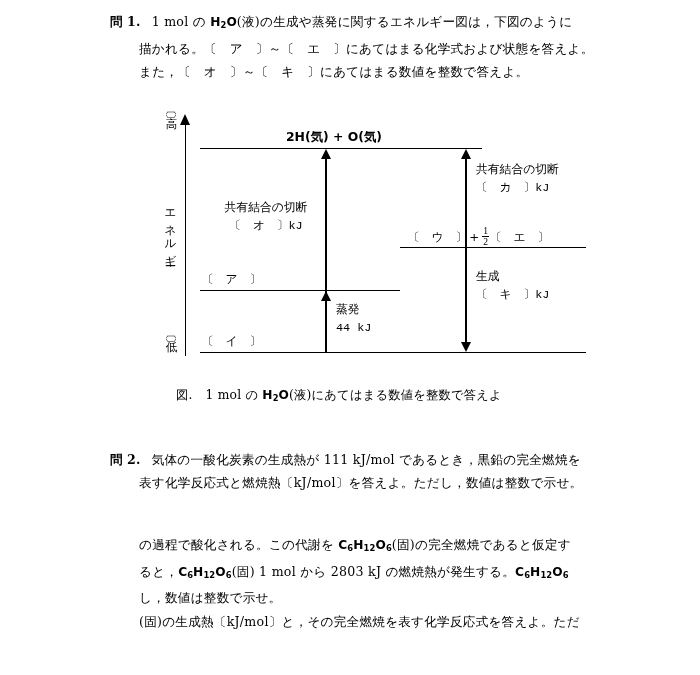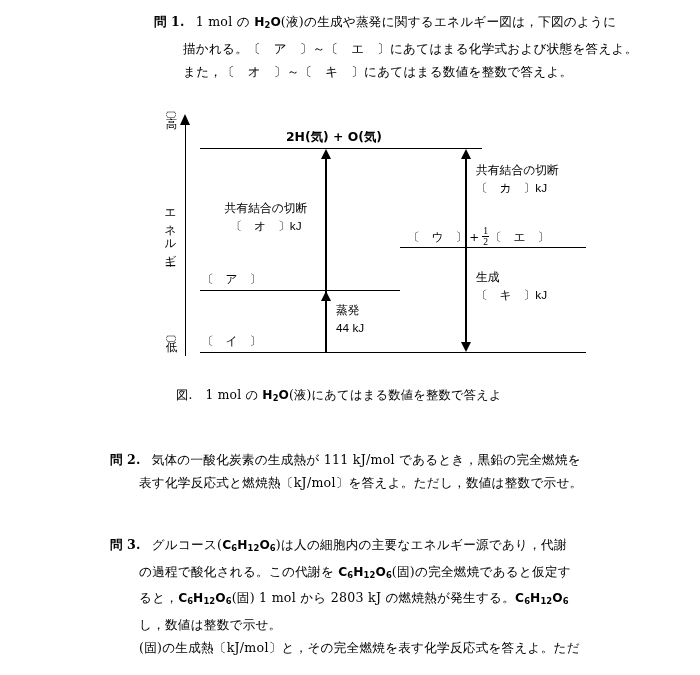--- a/index.html
+++ b/index.html
@@ -125,21 +125,21 @@
     height: 0;
     border-left: 5.2px solid transparent;
     border-right: 5.2px solid transparent;
     border-top: 10px solid #000;
   }
 
   .dlabel {
     position: absolute;
     font-size: 11.8px;
     line-height: 17.5px;
-    font-family: Liberation Sans, sans-serif;
+    font-family: Liberation Mono, monospace;
     white-space: nowrap;
   }
   .dlabel.center {
     text-align: center;
   }
   .lvl-tag {
     position: absolute;
     font-size: 11.8px;
     font-family: "DejaVu Serif", "Liberation Serif", serif;
     white-space: nowrap;
@@ -179,21 +179,21 @@
     top: 387px;
     font-size: 12.3px;
     letter-spacing: 0.2px;
     white-space: nowrap;
     font-family: "DejaVu Serif", "Liberation Serif", serif;
   }
 </style>
 </head>
 <body>
 
-<div class="qblock" id="question-1" style="top:10px;margin-left:44px;">
+<div class="qblock" id="question-1" style="top:10px;">
   <span class="qline">
     <span class="qhead">問</span><span class="qhead" style="padding-left:4px;">1.</span><span style="padding-left:11px;">1 mol の </span><span class="chem">H<sub>2</sub>O</span><span>(液)の生成や蒸発に関するエネルギー図は，下図のように</span>
   </span>
   <span class="qline indent">描かれる。〔　ア　〕～〔　エ　〕にあてはまる化学式および状態を答えよ。</span>
   <span class="qline indent">また，〔　オ　〕～〔　キ　〕にあてはまる数値を整数で答えよ。</span>
 </div>
 
 <div id="energy-diagram">
 
   <div class="axis-head"></div>
@@ -254,23 +254,20 @@
 </div>
 
 <div class="qblock" id="question-2" style="top:448px;">
   <span class="qline">
     <span class="qhead">問</span><span class="qhead" style="padding-left:4px;">2.</span><span style="padding-left:11px;">気体の一酸化炭素の生成熱が 111 kJ/mol であるとき，黒鉛の完全燃焼を</span>
   </span>
   <span class="qline indent">表す化学反応式と燃焼熱〔kJ/mol〕を答えよ。ただし，数値は整数で示せ。</span>
 </div>
 
 <div class="qblock" id="question-3" style="top:533px;">
-  <span class="qline">
-    <span class="qhead">問</span><span class="qhead" style="padding-left:4px;">3.</span><span style="padding-left:11px;">グルコース(</span><span class="chem">C<sub>6</sub>H<sub>12</sub>O<sub>6</sub></span><span>)は人の細胞内の主要なエネルギー源であり，代謝</span>
-  </span>
   <span class="qline indent">
     <span>の過程で酸化される。この代謝を </span><span class="chem">C<sub>6</sub>H<sub>12</sub>O<sub>6</sub></span><span>(固)の完全燃焼であると仮定す</span>
   </span>
   <span class="qline indent">
     <span>ると，</span><span class="chem">C<sub>6</sub>H<sub>12</sub>O<sub>6</sub></span><span>(固) 1 mol から 2803 kJ の燃焼熱が発生する。</span><span class="chem">C<sub>6</sub>H<sub>12</sub>O<sub>6</sub></span>
   </span>
   <span class="qline indent">し，数値は整数で示せ。</span>
   <span class="qline indent">(固)の生成熱〔kJ/mol〕と，その完全燃焼を表す化学反応式を答えよ。ただ</span>
 </div>
 

